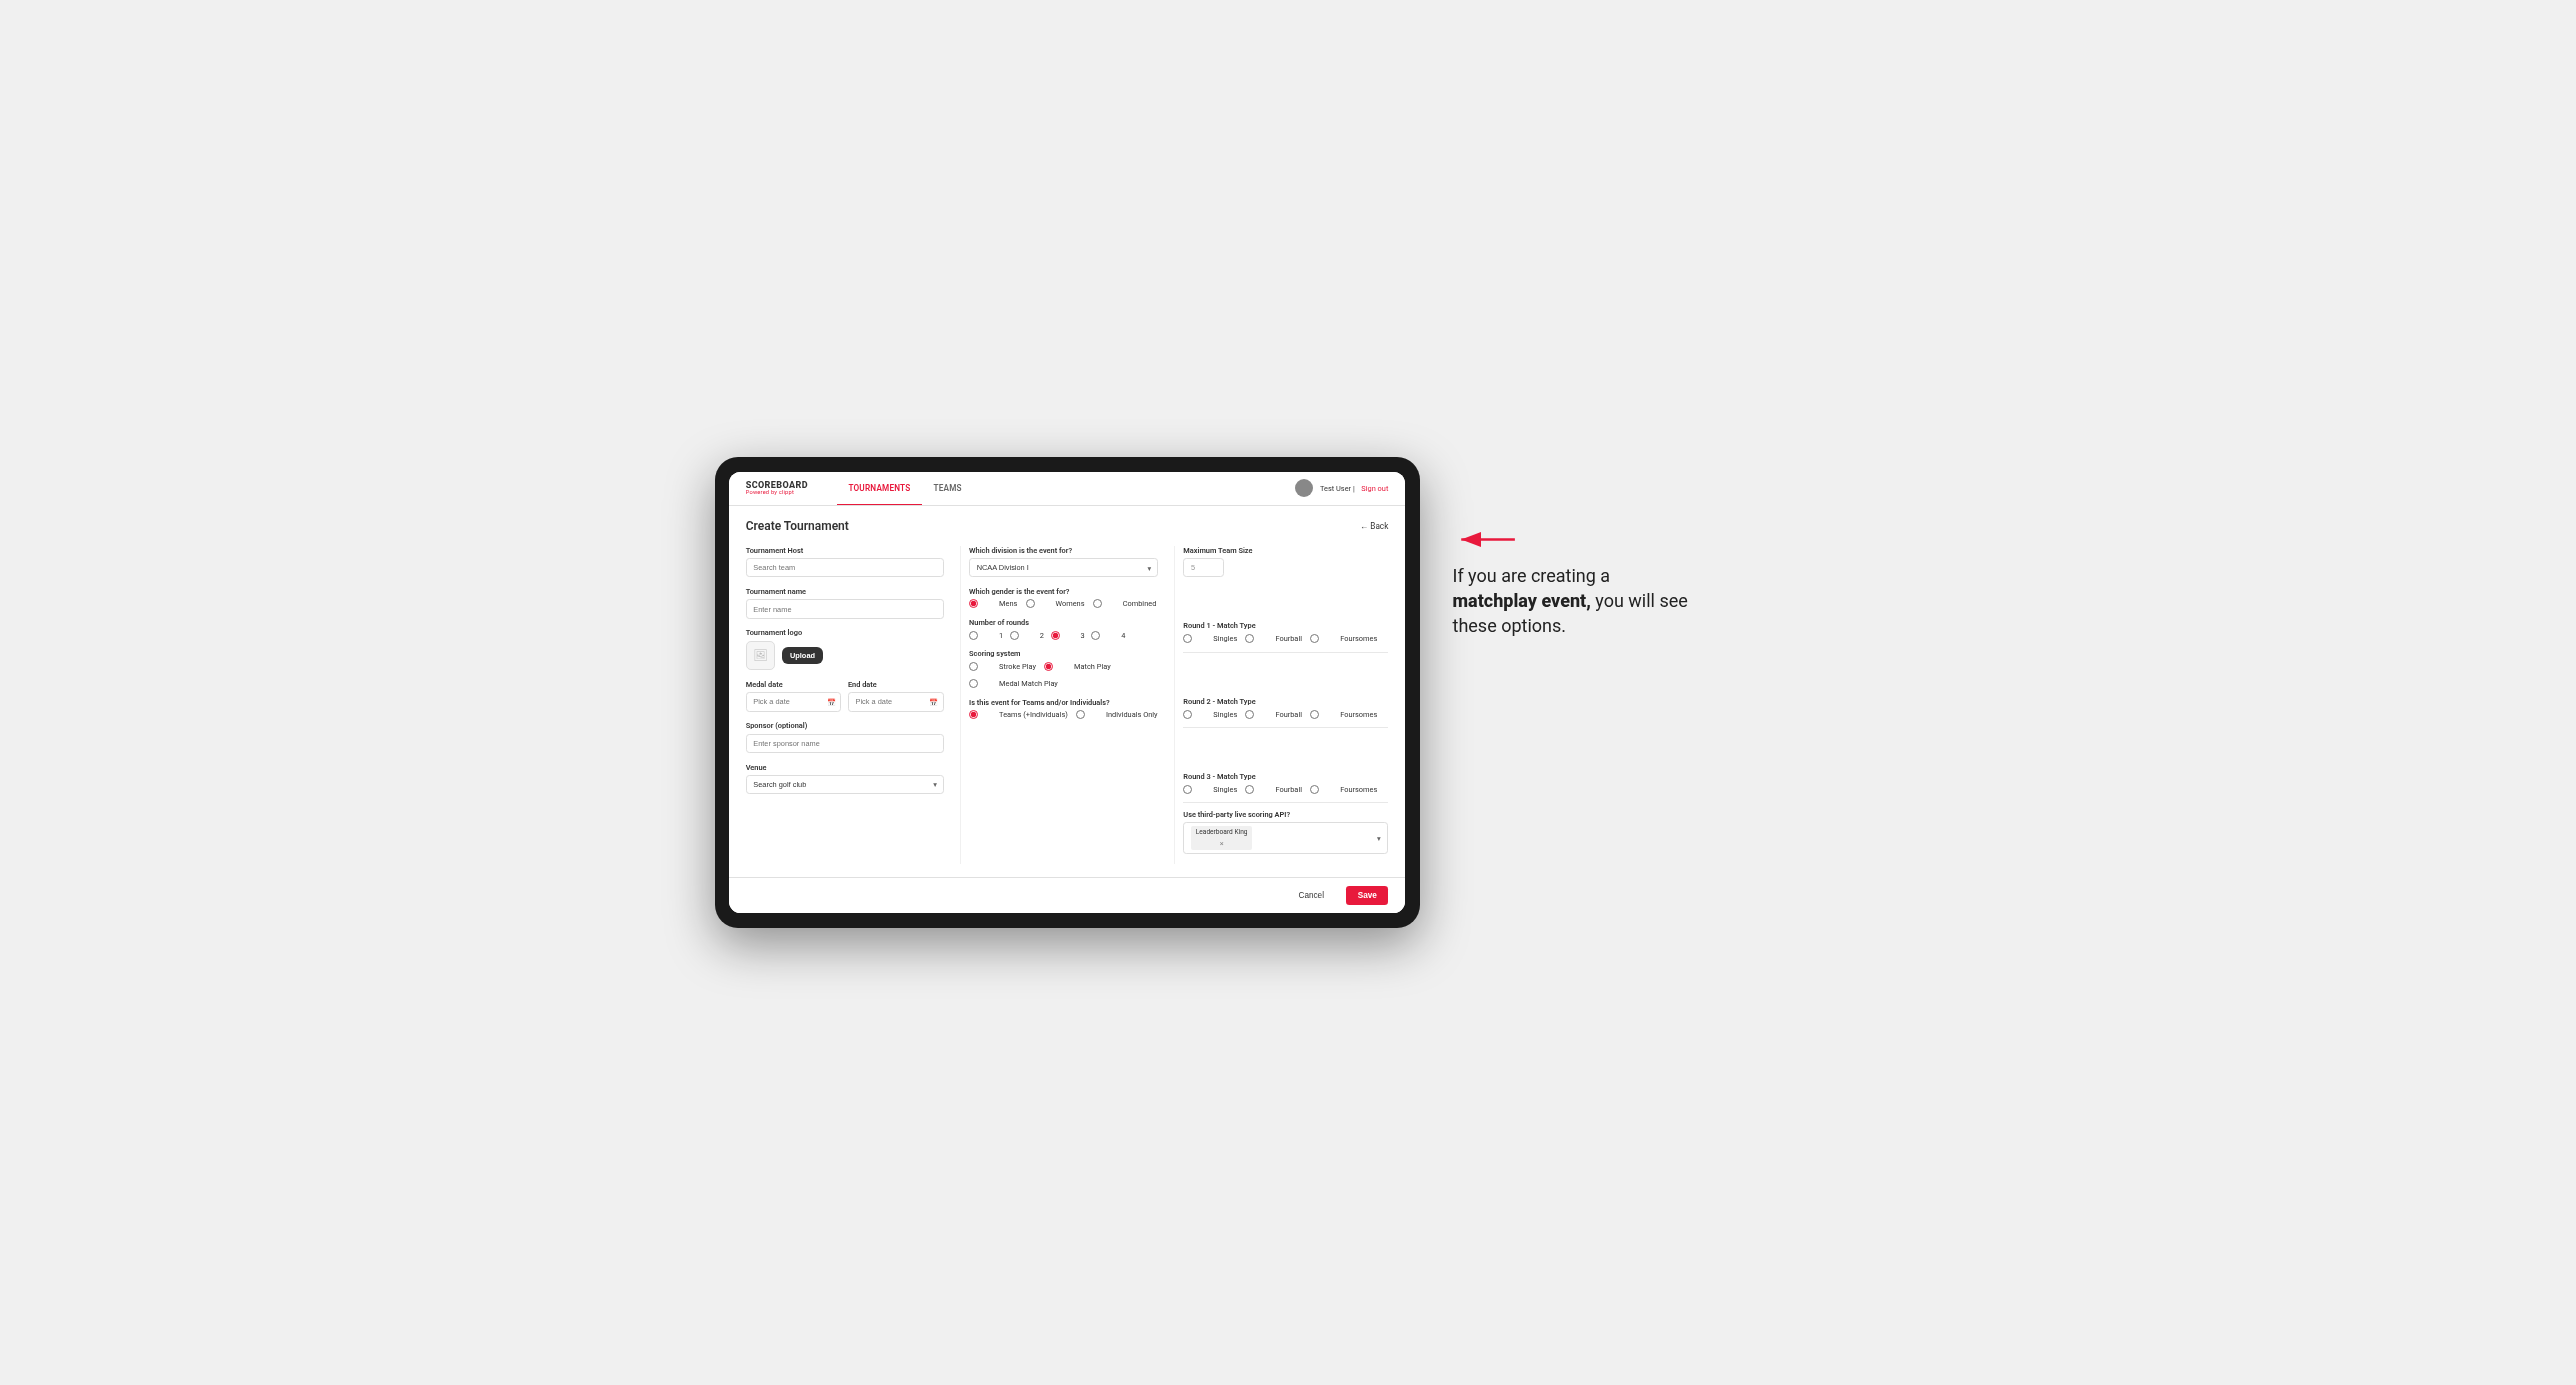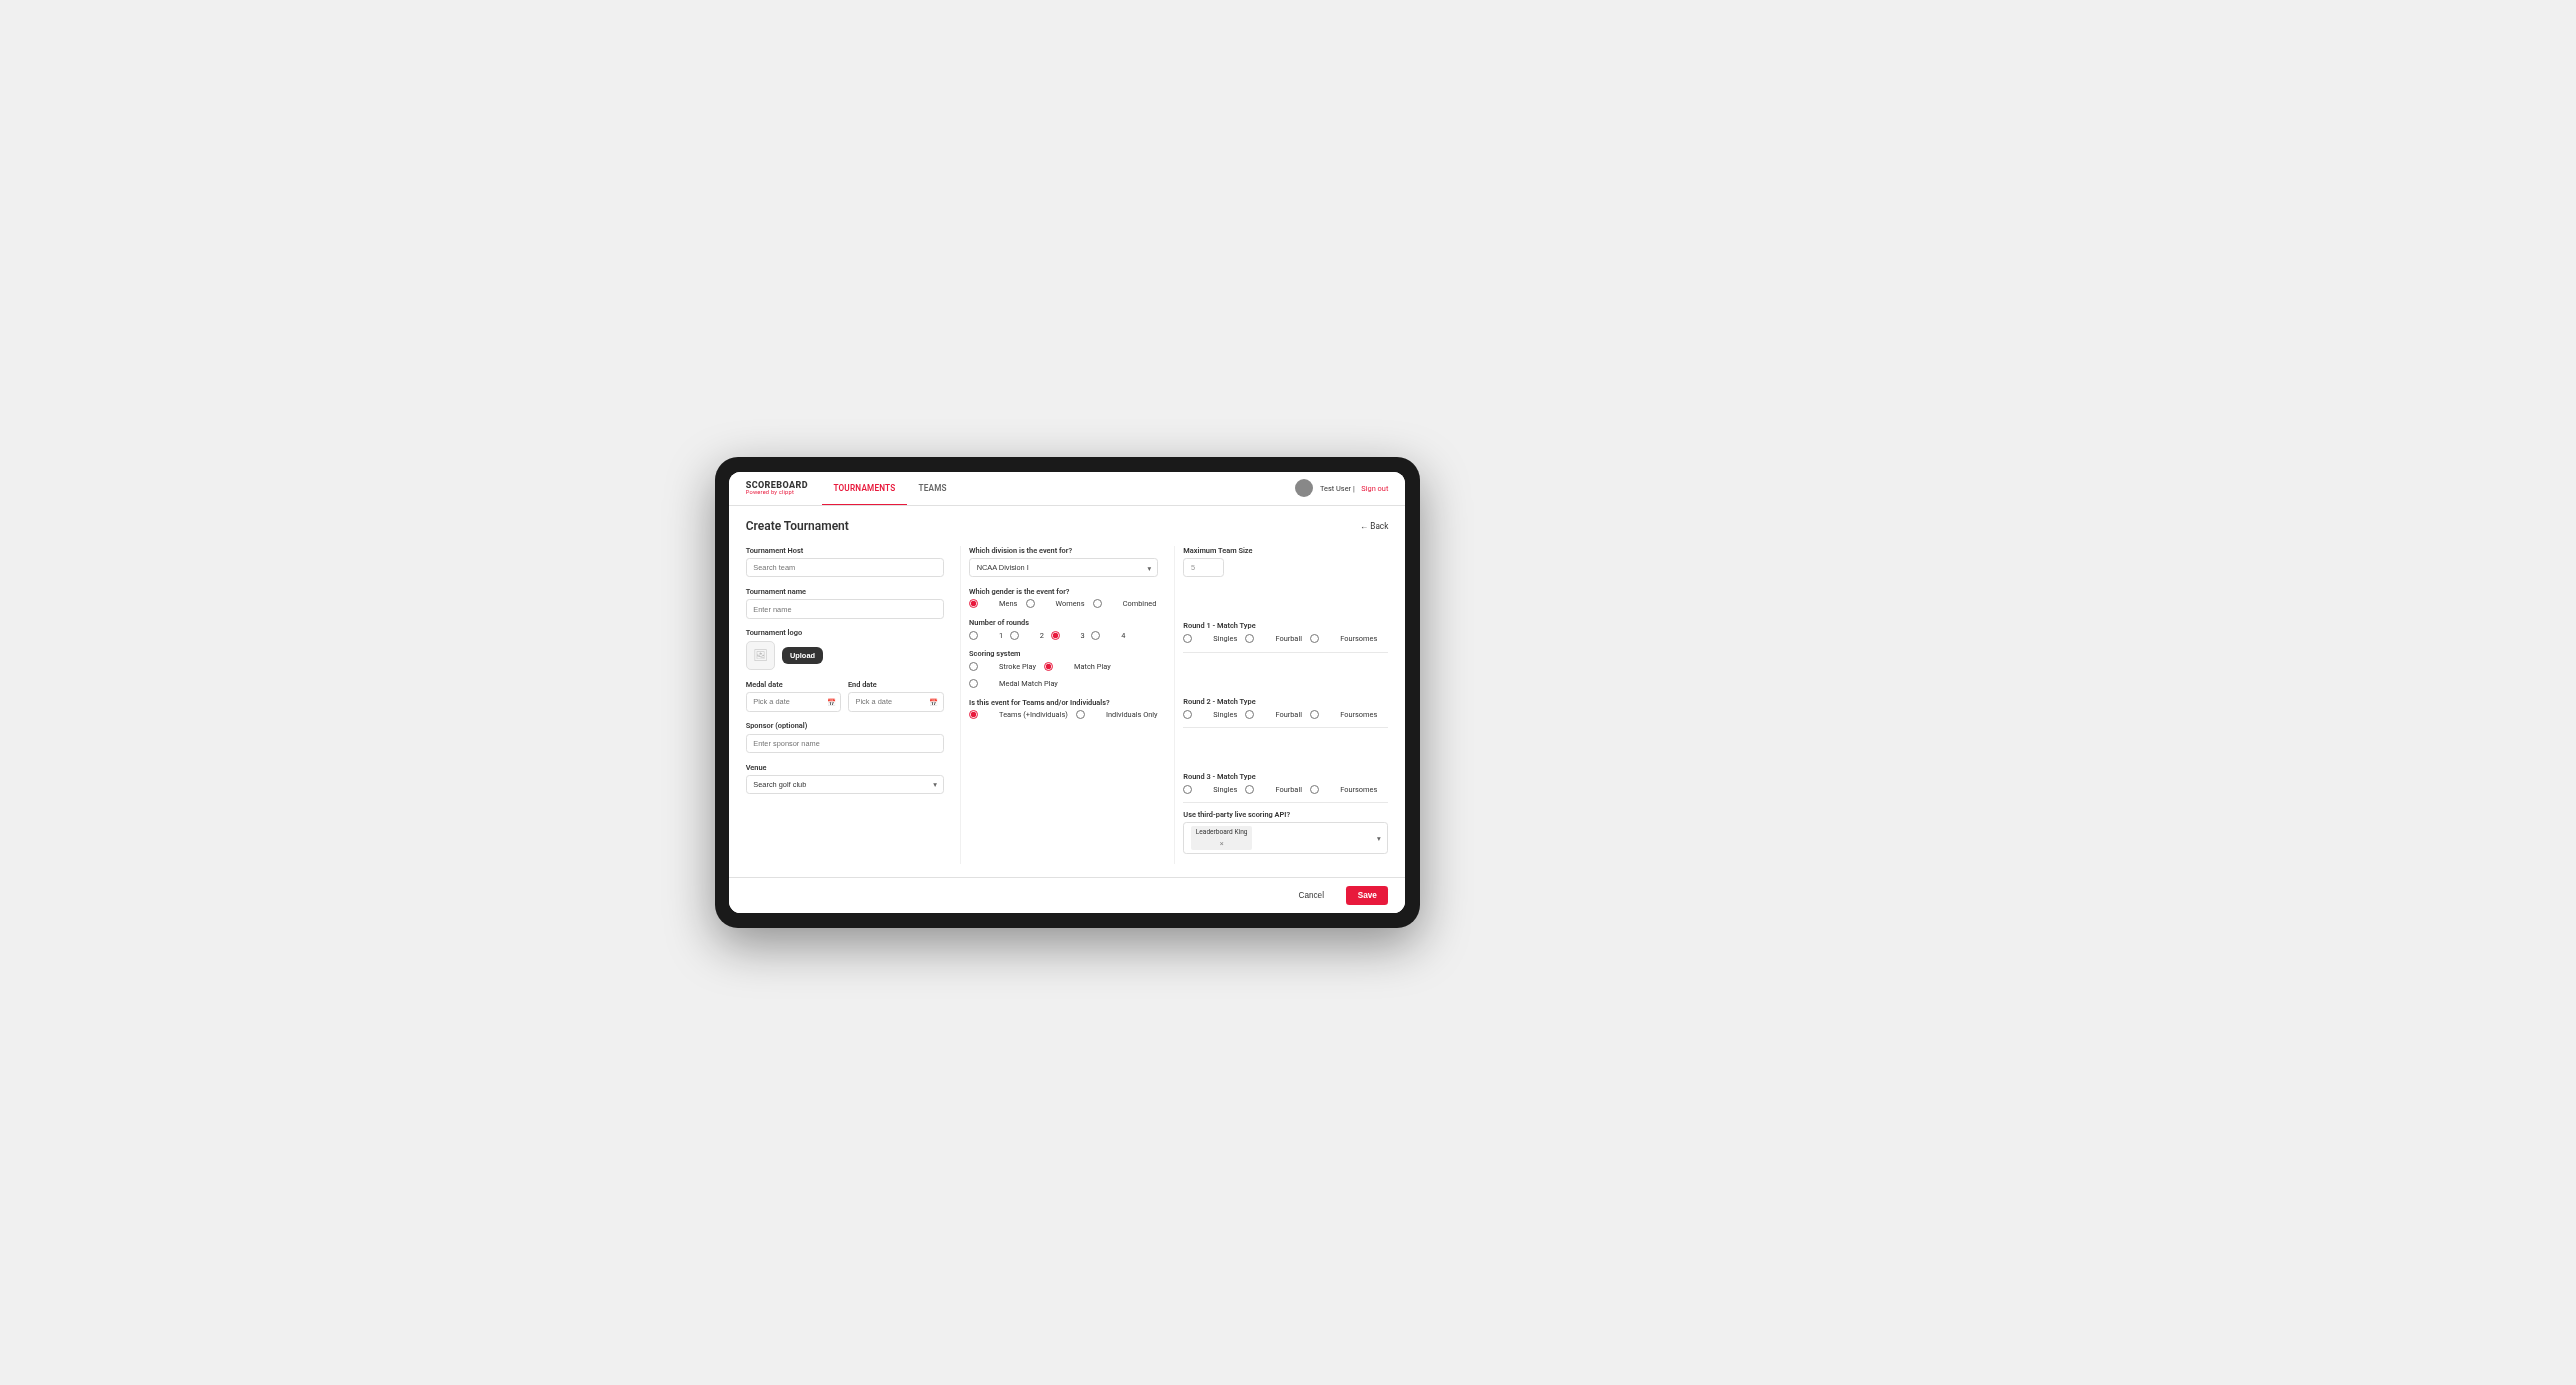--- a/index.html
+++ b/index.html
@@ -45,21 +45,21 @@
       display: flex;
       align-items: center;
       padding: 0 16.4px;
       height: 34px;
     }
 
     .nav-logo {
       display: flex;
       flex-direction: column;
       line-height: 1;
-      margin-right: 14px;
+      margin-right: 29px;
     }
 
     .nav-logo-title {
       font-size: 9px;
       font-weight: 800;
       color: #333;
       letter-spacing: 0.4px;
     }
 
     .nav-logo-sub {
@@ -685,17 +685,35 @@
       <div class="form-footer">
         <button class="btn-cancel">Cancel</button>
         <button class="btn-save">Save</button>
       </div>
 
     </div>
   </div>
 
   <div class="annotations">
 
+    <div class="annotation-block">
+      <div style="display:flex; align-items:flex-start; gap:0;">
+        <div>
+
+          <svg width="66" height="33" style="margin-right:6.6px; display:block; margin-bottom:6.6px;" viewBox="0 0 80 40">
+            <defs>
+              <marker id="arrowhead1" markerWidth="8" markerHeight="6" refX="8" refY="3" orient="auto">
+                <polygon points="0 0, 8 3, 0 6" fill="#e8193c"></polygon>
+              </marker>
+            </defs>
+            <line x1="75" y1="20" x2="10" y2="20" stroke="#e8193c" stroke-width="3" marker-end="url(#arrowhead1)"></line>
+          </svg>
+          <p>
+            If you are creating a <strong>matchplay event,</strong> you will see these options.
+          </p>
+        </div>
+      </div>
+    </div>
 
 
   </div>
 </div>
 
 
 </body></html>

